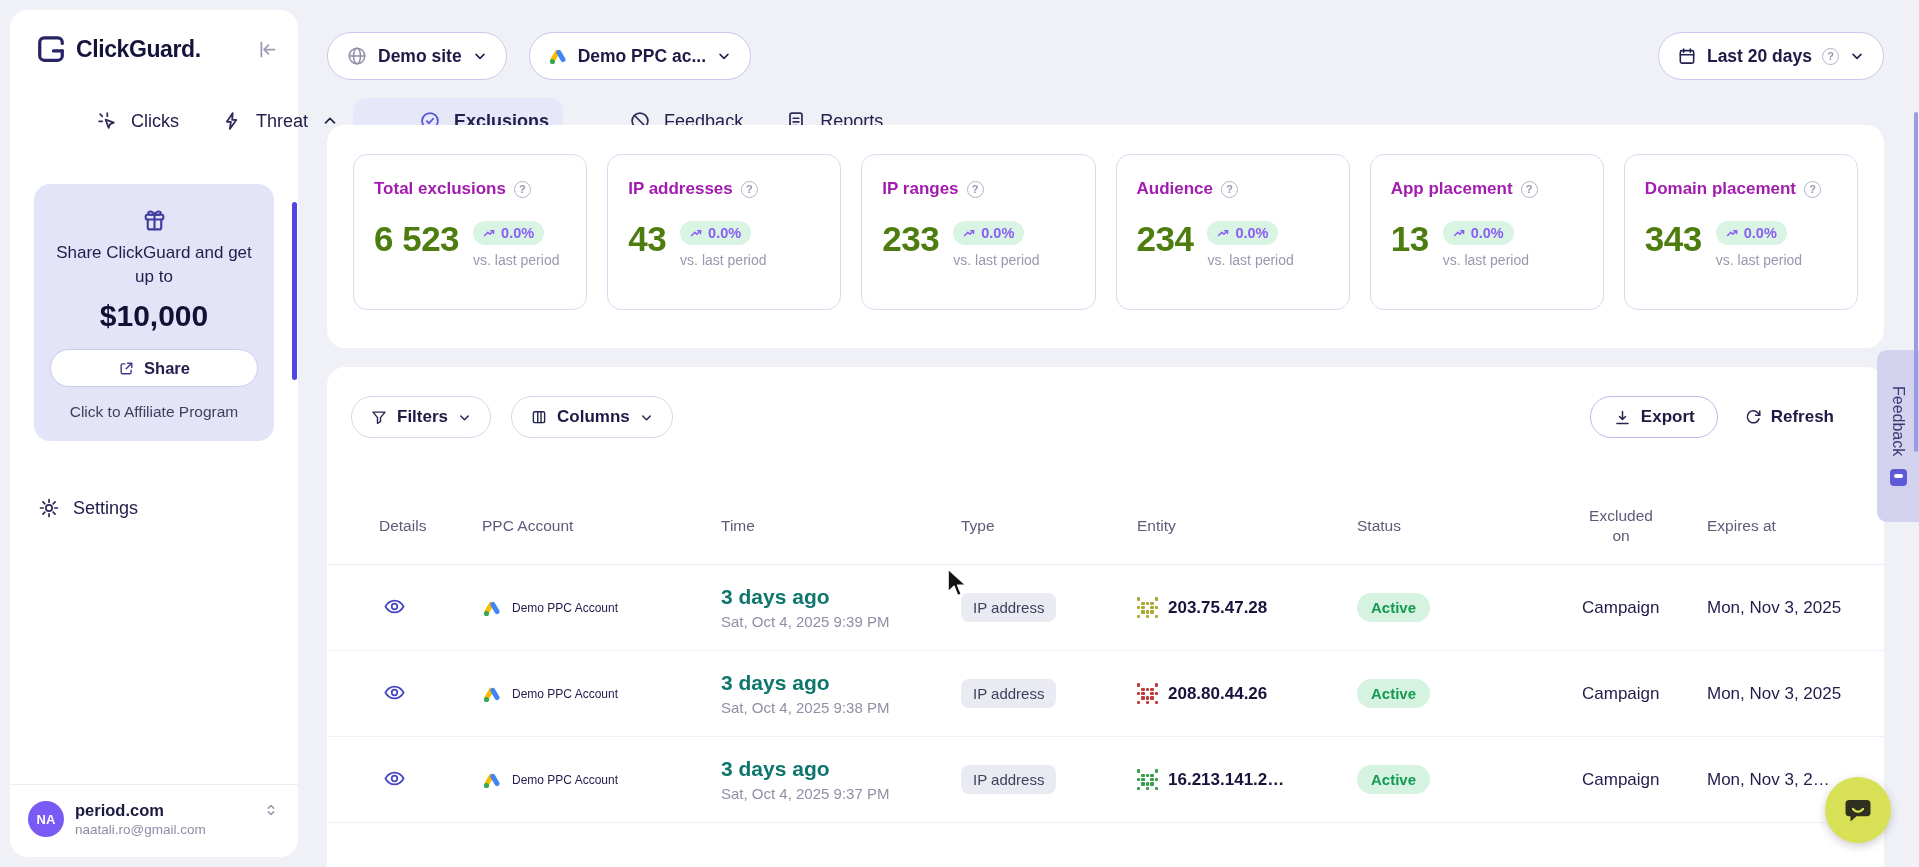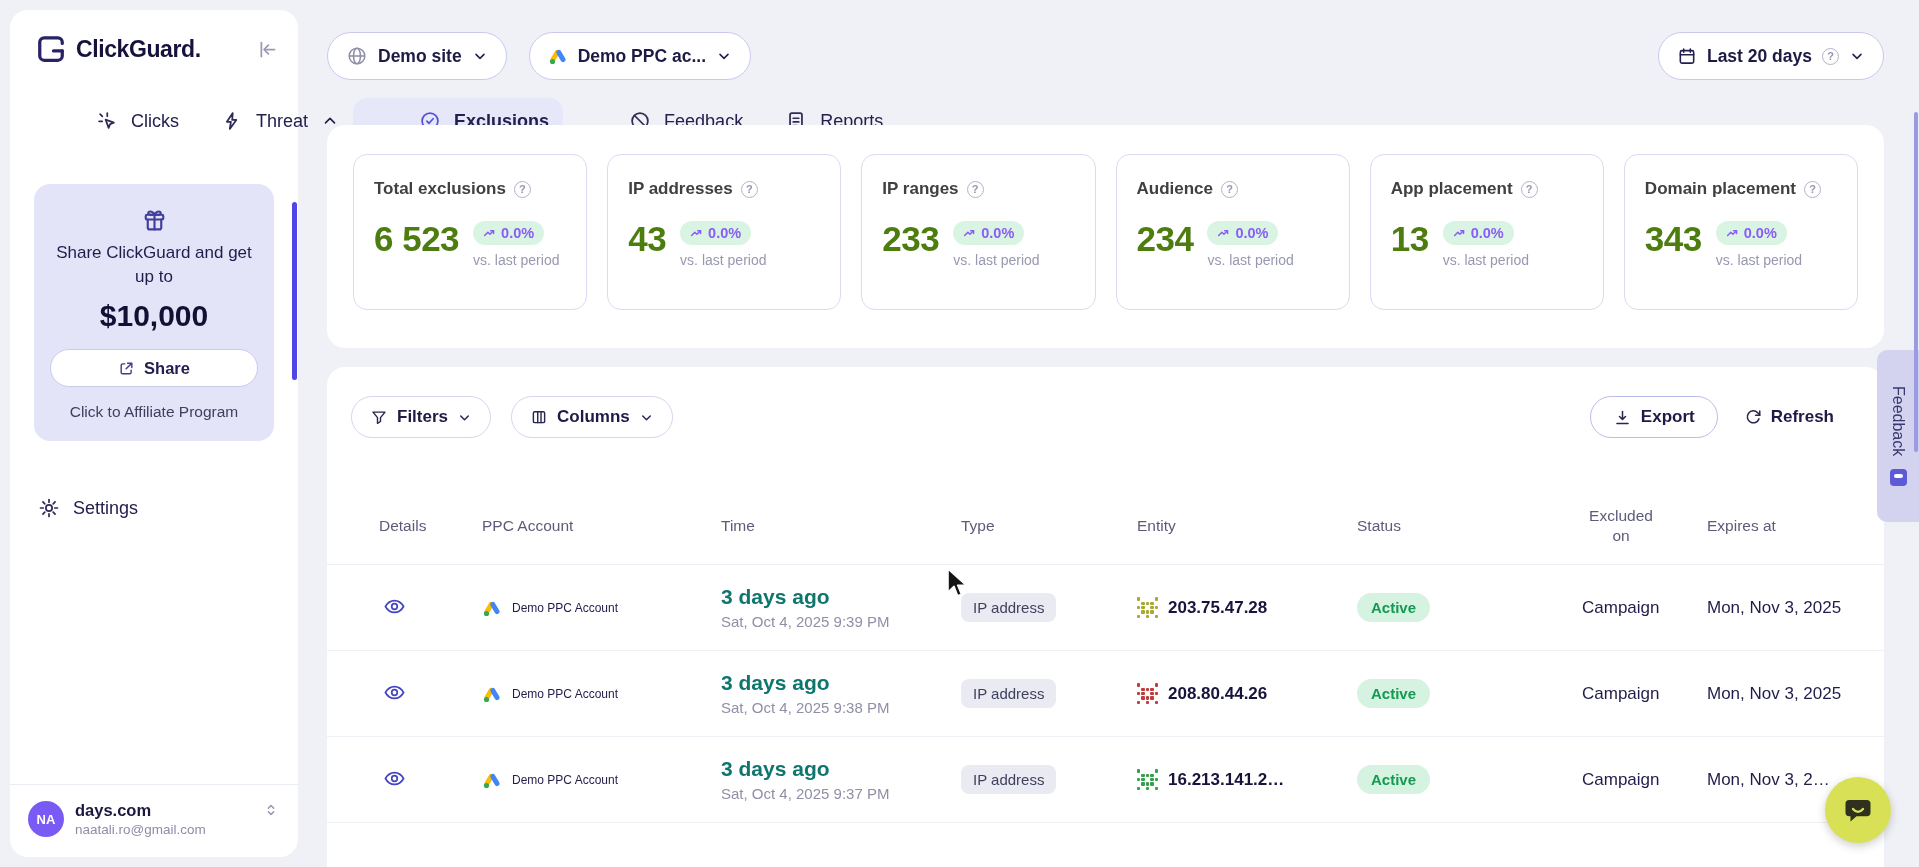--- a/index.html
+++ b/index.html
@@ -96,21 +96,21 @@
     color:#9696b0; font-size:11px; font-weight:600;
     display:inline-flex; align-items:center; justify-content:center; flex:0 0 auto;
   }
   .help::after { content:"?"; }
 
   .stats-panel {
     margin-top:45px; background:#fff; border-radius:18px;
     padding:29px 26px 38px; display:flex; gap:20px;
   }
   .stat-card { flex:1; border:1px solid #dbdbf2; border-radius:14px; padding:24px 20px 24px; min-height:156px; background:#fff; }
-  .stat-head { display:flex; align-items:center; gap:8px; font-size:17px; font-weight:600; color:#404040; }
+  .stat-head { display:flex; align-items:center; gap:8px; font-size:17px; font-weight:600; color:#a21caf; }
   .stat-value-row { display:flex; align-items:flex-start; margin-top:22px; gap:14px; }
   .stat-number { font-size:35px; font-weight:700; color:#4d7c0f; letter-spacing:-0.5px; line-height:1.05; }
   .stat-delta { display:flex; flex-direction:column; gap:7px; }
   .delta-pill {
     display:inline-flex; align-items:center; gap:5px; background:#d9f4e2; color:#8b5cf6;
     font-size:14.5px; font-weight:600; border-radius:999px; padding:4px 10px; width:max-content;
   }
   .delta-note { font-size:14px; color:#9898b0; }
 
   .table-panel { margin-top:19px; background:#fff; border-radius:18px 18px 0 0; height:520px; }
@@ -282,21 +282,21 @@
         <circle cx="12" cy="12" r="3.4"></circle>
         <path d="M12 2.8v2.9M12 18.3v2.9M2.8 12h2.9M18.3 12h2.9M5.4 5.4l2 2M16.6 16.6l2 2M18.6 5.4l-2 2M7.4 16.6l-2 2"></path>
       </svg>
     </span>
     <span>Settings</span>
   </div>
 
   <div class="user-block">
     <span class="avatar">NA</span>
     <span>
-      <div class="user-name">days.com</div>
+      <div class="user-name">period.com</div>
       <div class="user-email">naatali.ro@gmail.com</div>
     </span>
     <span class="user-caret">
       <svg width="18" height="18" viewBox="0 0 24 24" fill="none" stroke="currentColor" stroke-width="2" stroke-linecap="round" stroke-linejoin="round">
         <path d="M8.5 9.5 12 6l3.5 3.5M8.5 14.5 12 18l3.5-3.5"></path>
       </svg>
     </span>
   </div>
 </aside>
 

